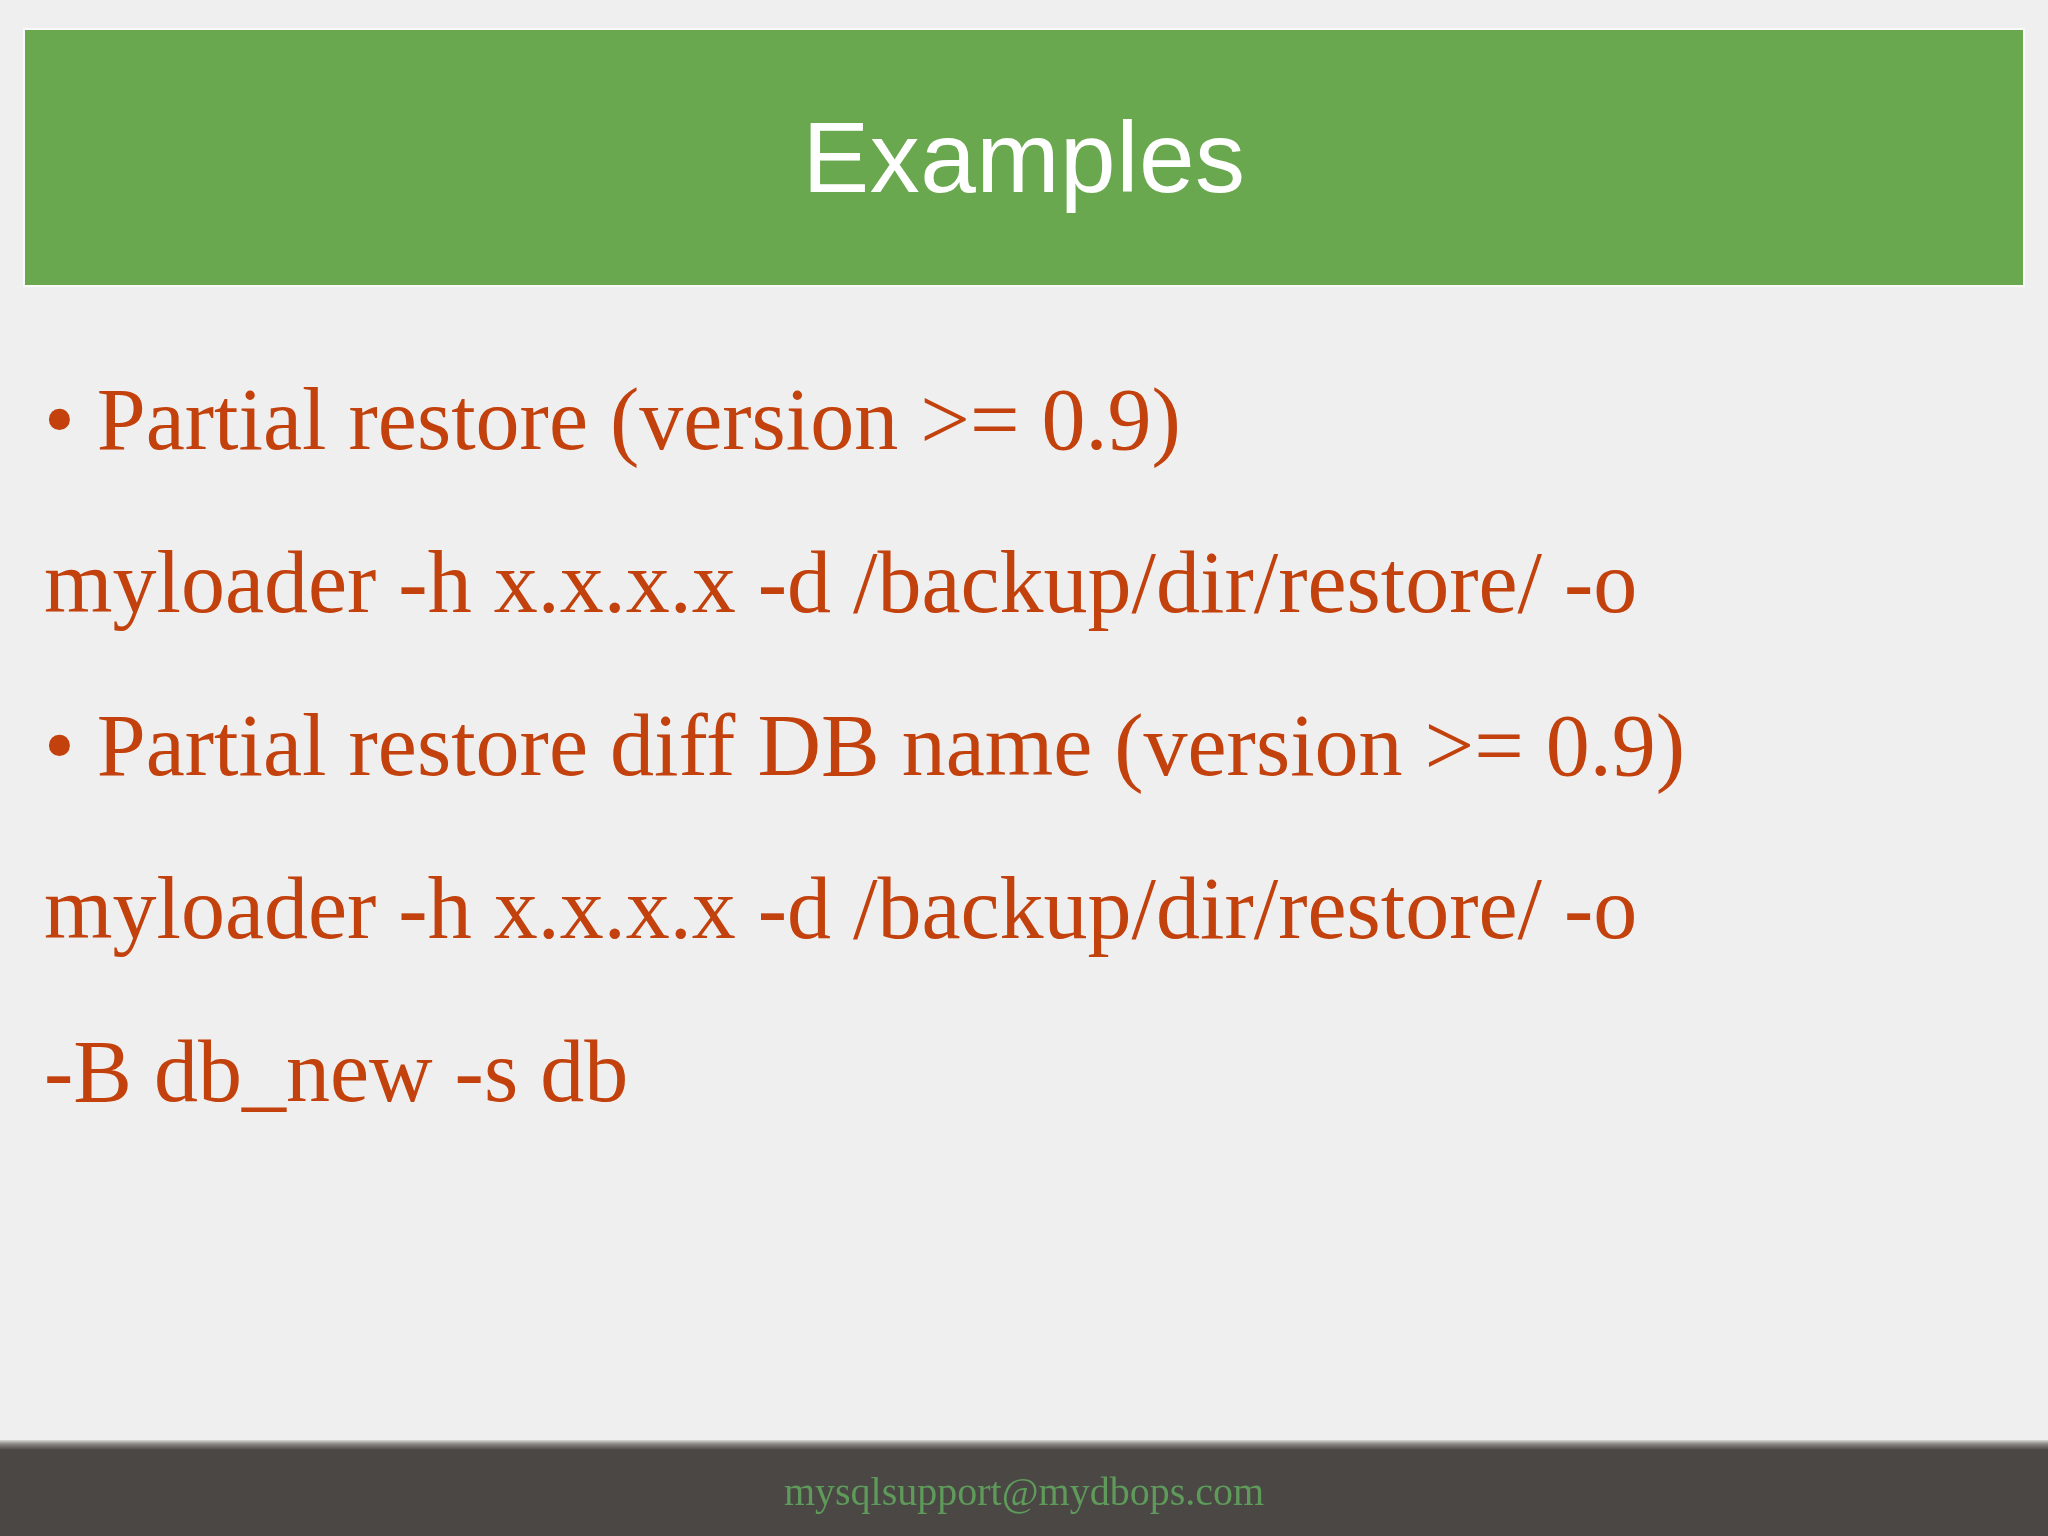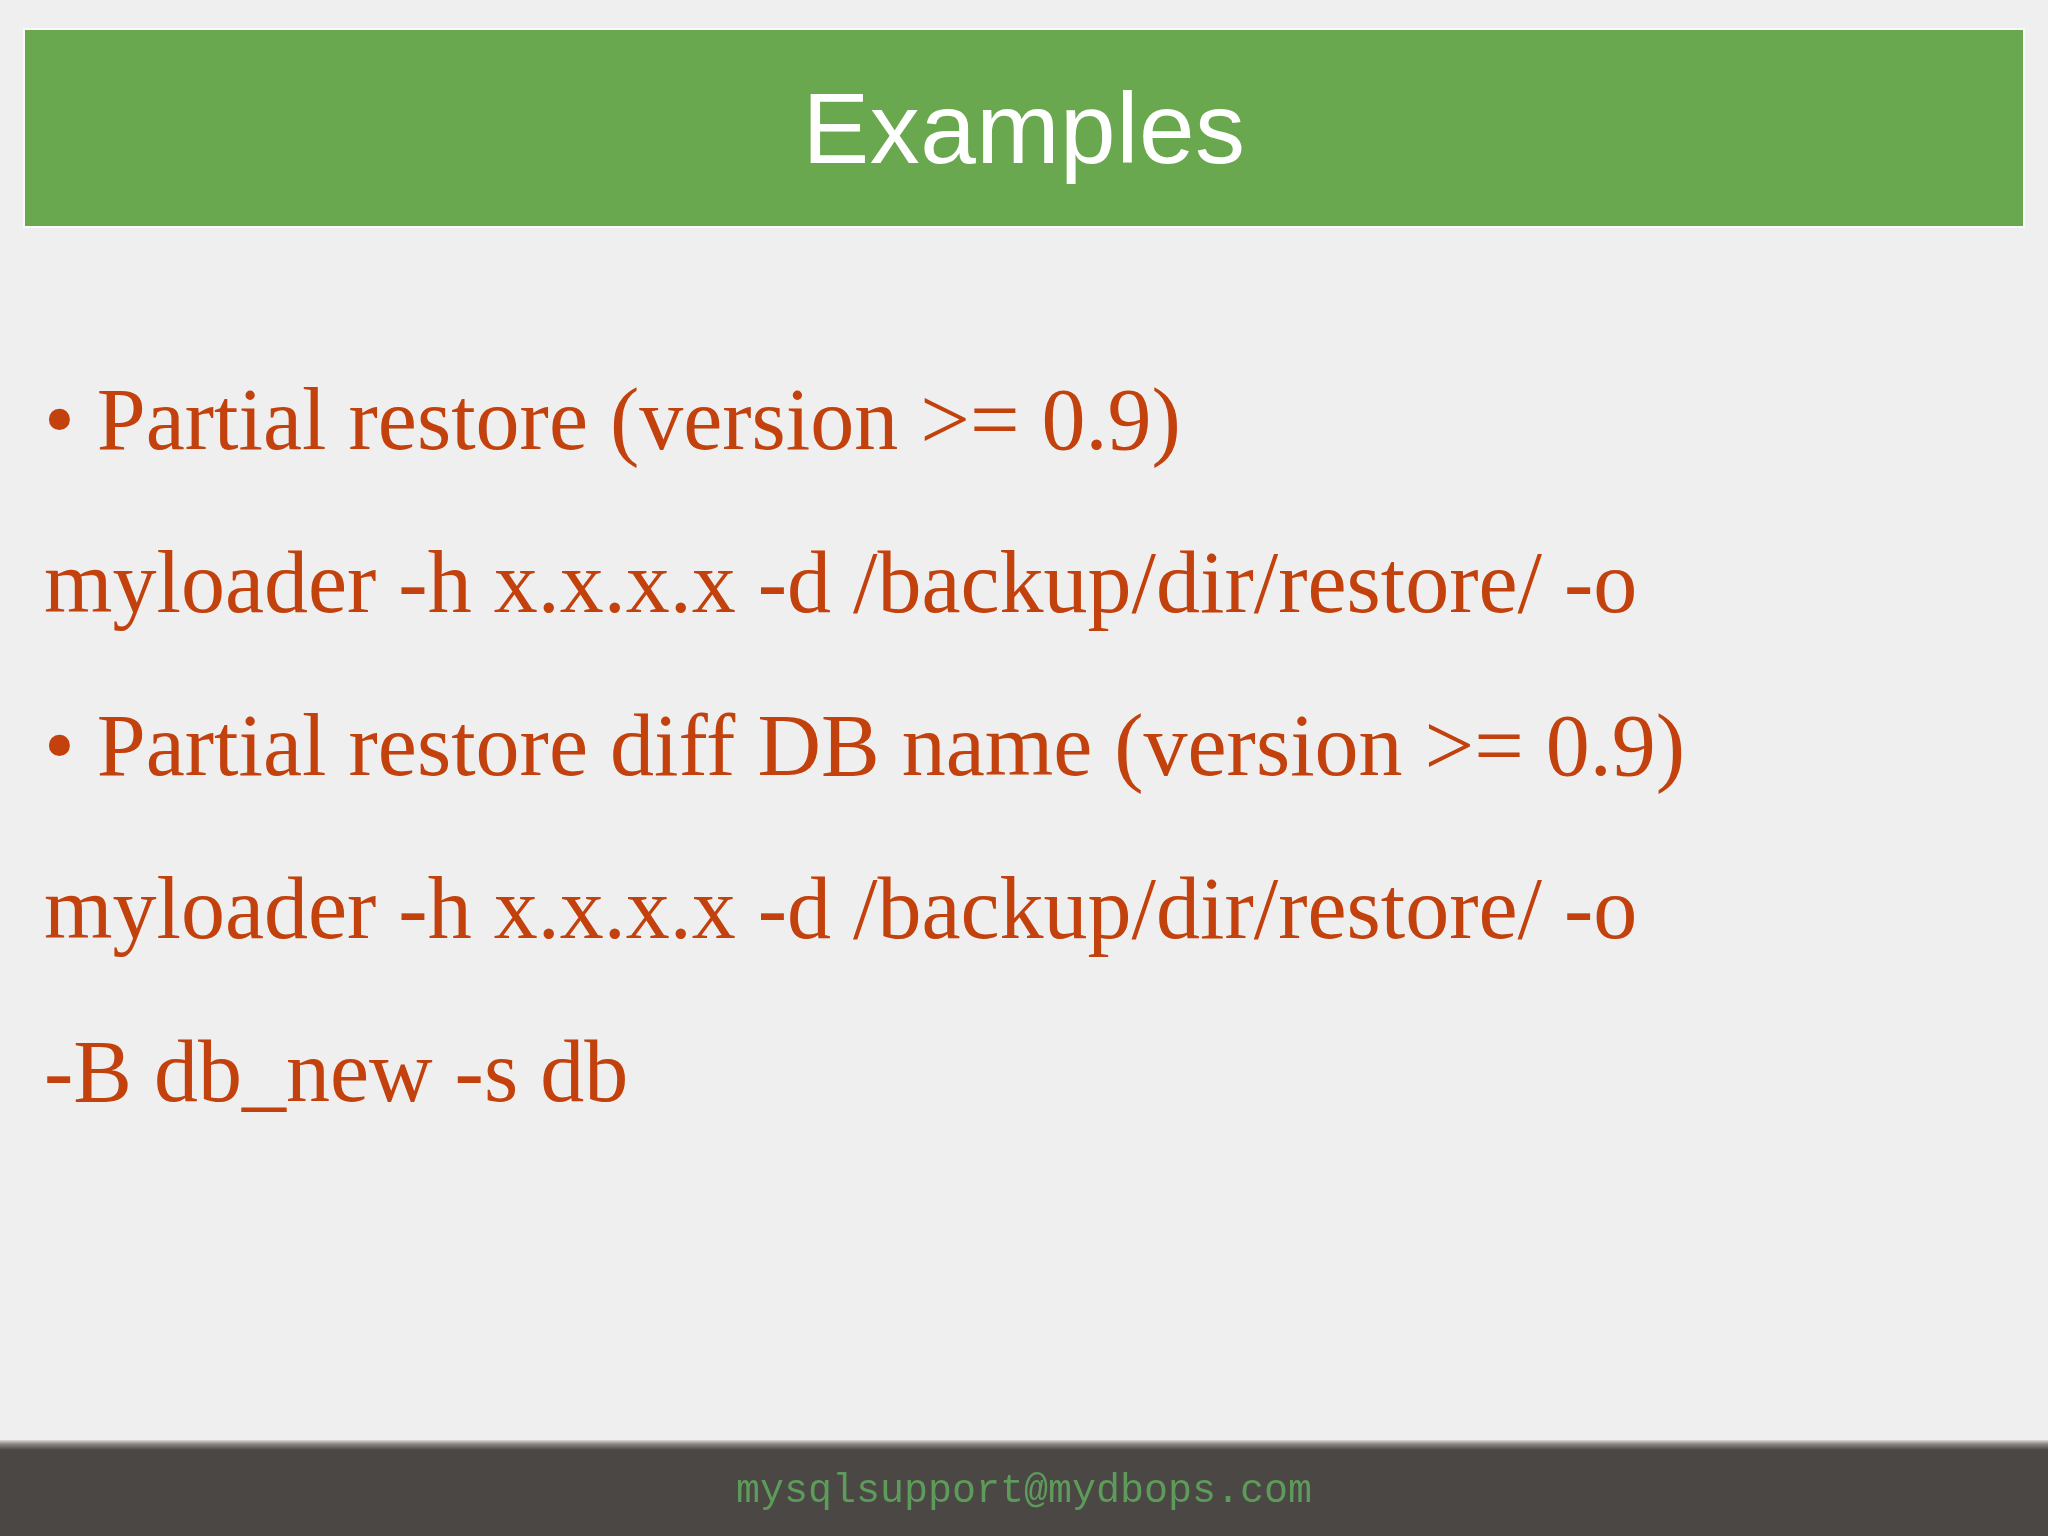--- a/index.html
+++ b/index.html
@@ -10,21 +10,21 @@
   }
   .slide {
     position: relative;
     width: 2048px; height: 1536px;
     background: #efefef;
     font-family: "Liberation Serif", serif;
   }
   .title-bar {
     position: absolute;
     left: 25px; top: 30px;
-    width: 1998px; height: 196px;
+    width: 1998px; height: 255px;
     background: #6aa84f;
     box-shadow: 0 0 0 2px rgba(255,255,255,0.65);
     display: flex;
     align-items: center;
     justify-content: center;
   }
   .title {
     font-family: "Liberation Sans", sans-serif;
     font-size: 100px;
     font-weight: 400;
@@ -48,21 +48,21 @@
     left: 0; bottom: 0;
     width: 2048px; height: 96px;
     background: linear-gradient(to bottom,
       #d9d8d6 0px, #8b8884 4px, #4a4745 10px, #4a4745 100%);
     display: flex;
     align-items: center;
   }
   .footer-half {
     flex: 1;
     text-align: center;
-    font-family: Liberation Mono, monospace;
+    font-family: Liberation Serif, serif;
     font-size: 40px;
     color: #5e9a5a;
     padding-top: 6px;
   }
 </style>
 </head>
 <body>
 
 <div class="slide">
 

